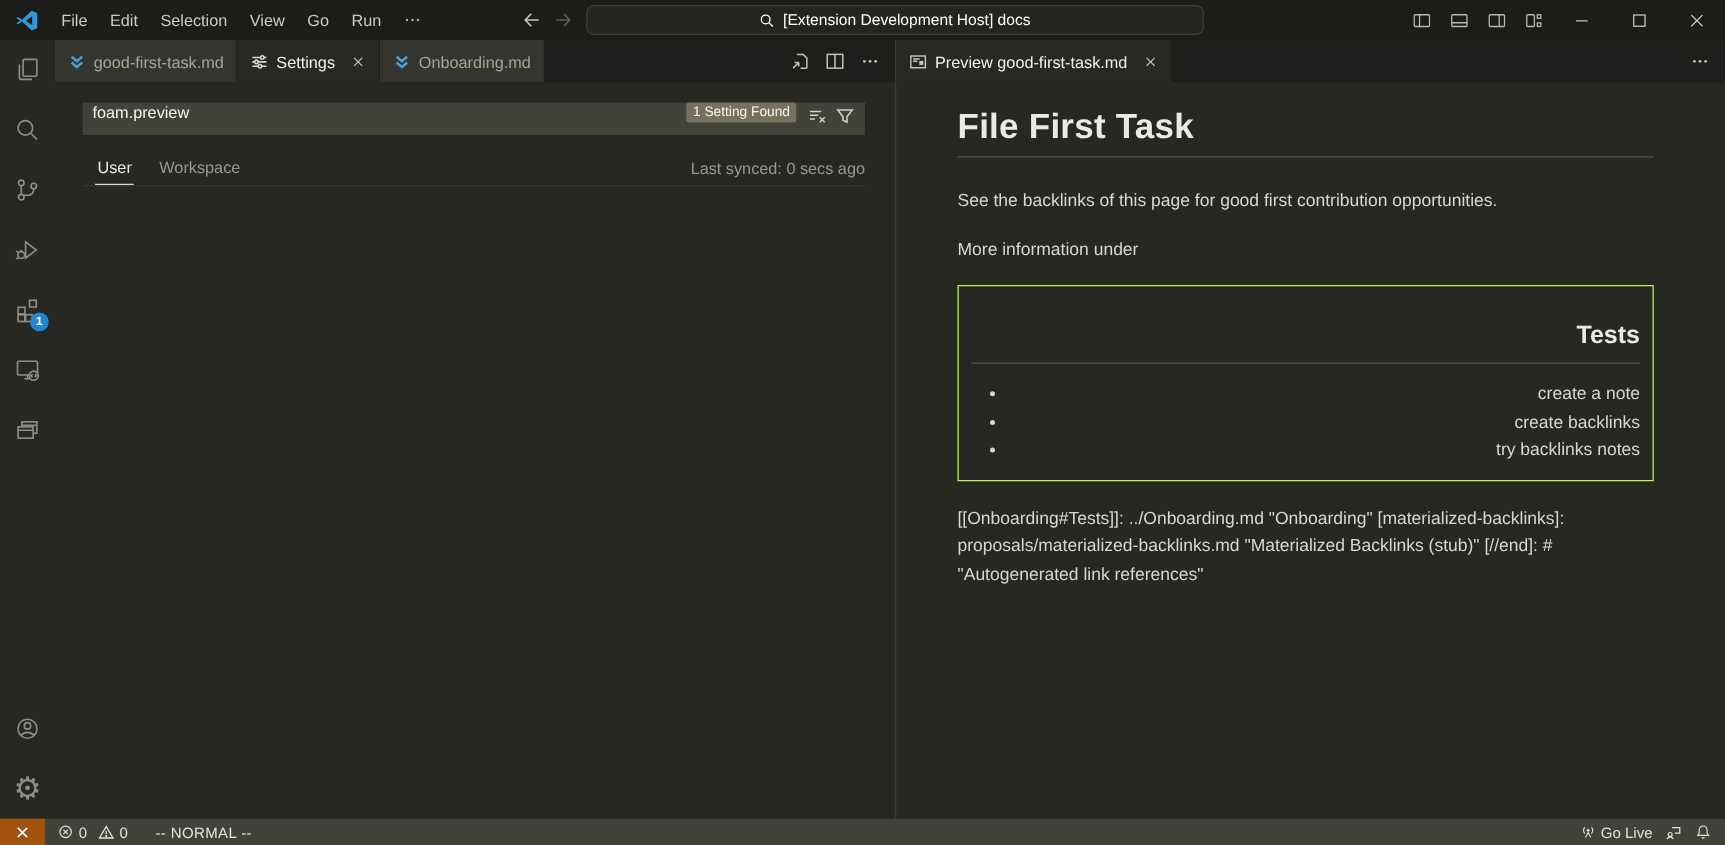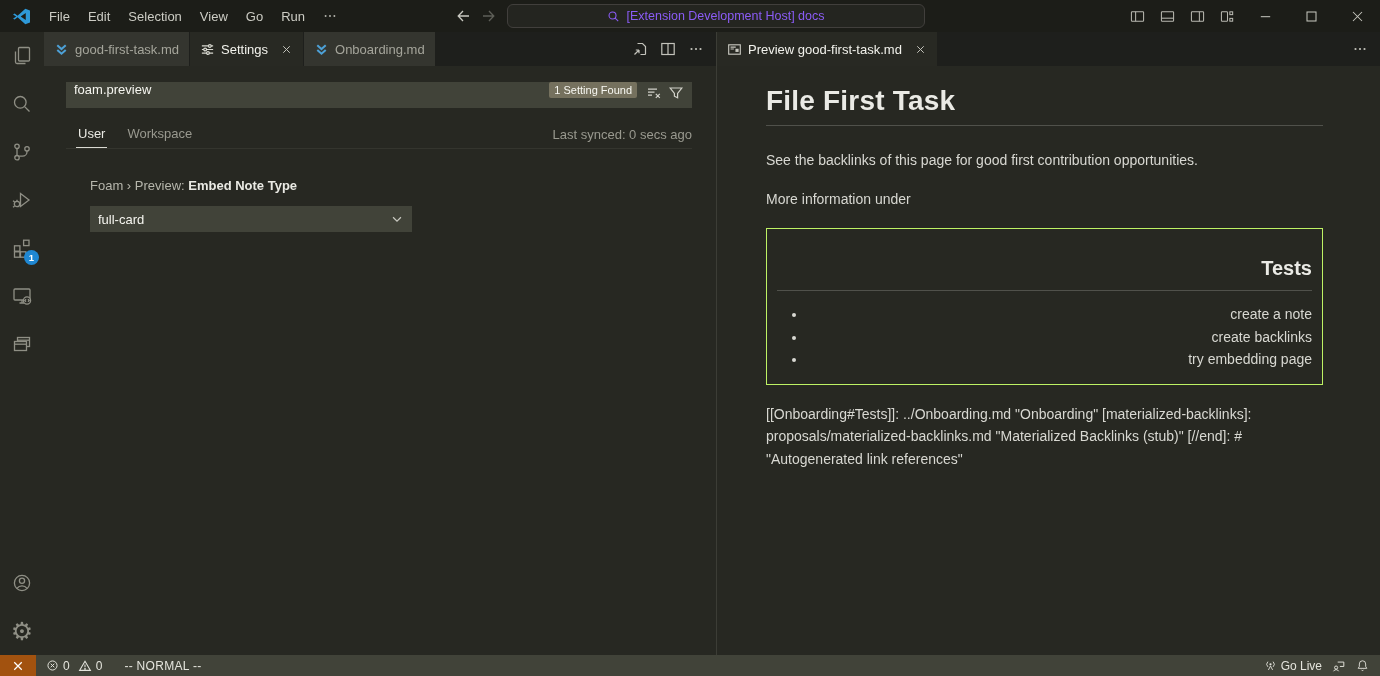--- a/index.html
+++ b/index.html
@@ -23,23 +23,23 @@
     color:#ccccc4; cursor:default;
   }
   .menu-item.icon-only{ color:#b5b5ad; }
   .tb-center{
     position:absolute; left:50%; top:0; height:32px; transform:translateX(-50%);
     display:flex; align-items:center; gap:10px;
   }
   .nav-arrow{ color:#c9c9c1; }
   .nav-arrow.fwd{ color:#5e5f58; }
   .cmd-center{
-    width:418px; height:24px; background:#242520; border:1px solid #413f3c;
+    width:494px; height:24px; background:#242520; border:1px solid #413f3c;
     border-radius:6px; display:flex; align-items:center; justify-content:center;
-    gap:6px; color:#8b5cf6; font-size:12.5px;
+    gap:6px; color:#ffffff; font-size:12.5px;
   }
   .tb-right{ margin-left:auto; display:flex; align-items:center; height:100%; }
   .layout-btn{
     width:30px; height:100%; display:flex; align-items:center; justify-content:center;
     color:#b9b9b1;
   }
   .win-btn{
     width:46px; height:100%; display:flex; align-items:center; justify-content:center;
     color:#c6c6be;
   }
@@ -381,33 +381,20 @@
             </svg>
         </span>
       </div>
 
       <div class="scope-row">
         <span class="scope-tab active">User</span>
         <span class="scope-tab">Workspace</span>
         <span class="last-synced">Last synced: 0 secs ago</span>
       </div>
 
-      <div class="setting-item">
-        <div class="setting-title">
-          <span>Foam › Preview: </span><b>Embed Note Type</b>
-        </div>
-        <div class="setting-select">
-          <span>full-card</span>
-          <span class="chev">
-            <svg width="14" height="14" viewBox="0 0 16 16" fill="none" stroke="currentColor" stroke-width="1.4">
-                <path d="m3.5 6 4.5 4.5L12.5 6"></path>
-              </svg>
-          </span>
-        </div>
-      </div>
     </div>
   </div>
 
   <div class="group-divider"></div>
 
   <div class="group right">
     <div class="tabstrip">
       <div class="tab active">
         <span style="color:#c8c8c0">
           <svg width="15" height="15" viewBox="0 0 16 16" fill="none" stroke="currentColor" stroke-width="1.2">
@@ -439,21 +426,21 @@
       <hr class="md-hr">
       <p class="md-p1">See the backlinks of this page for good first contribution opportunities.</p>
       <p class="md-p2">More information under</p>
 
       <div class="embed-card">
         <div class="md-h2">Tests</div>
         <hr class="md-hr2">
         <ul>
           <li>create a note</li>
           <li>create backlinks</li>
-          <li>try embedding page</li>
+          <li>try backlinks notes</li>
         </ul>
       </div>
 
 
       <p class="md-refs">[[Onboarding#Tests]]: ../Onboarding.md "Onboarding" [materialized-backlinks]: proposals/materialized-backlinks.md "Materialized Backlinks (stub)" [//end]: # "Autogenerated link references"</p>
     </div>
   </div>
 </div>
 
 <div class="statusbar">

